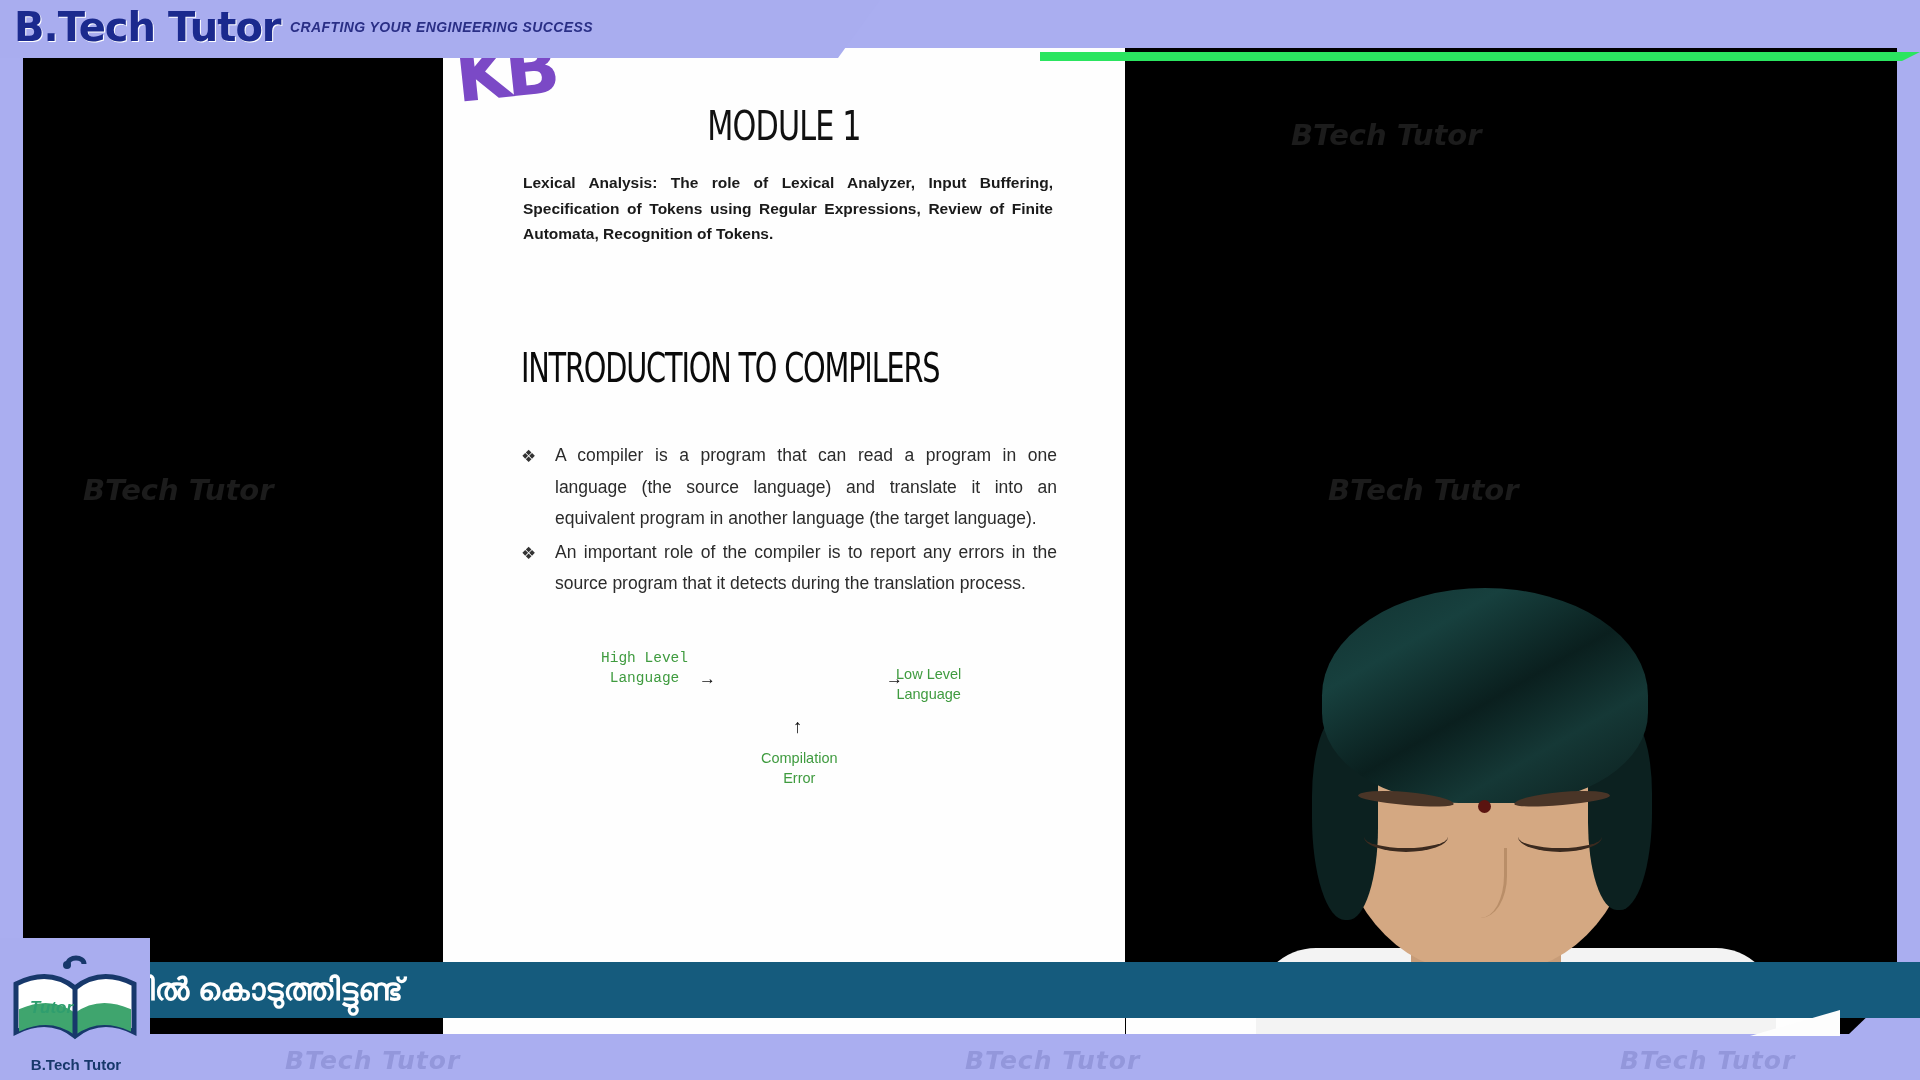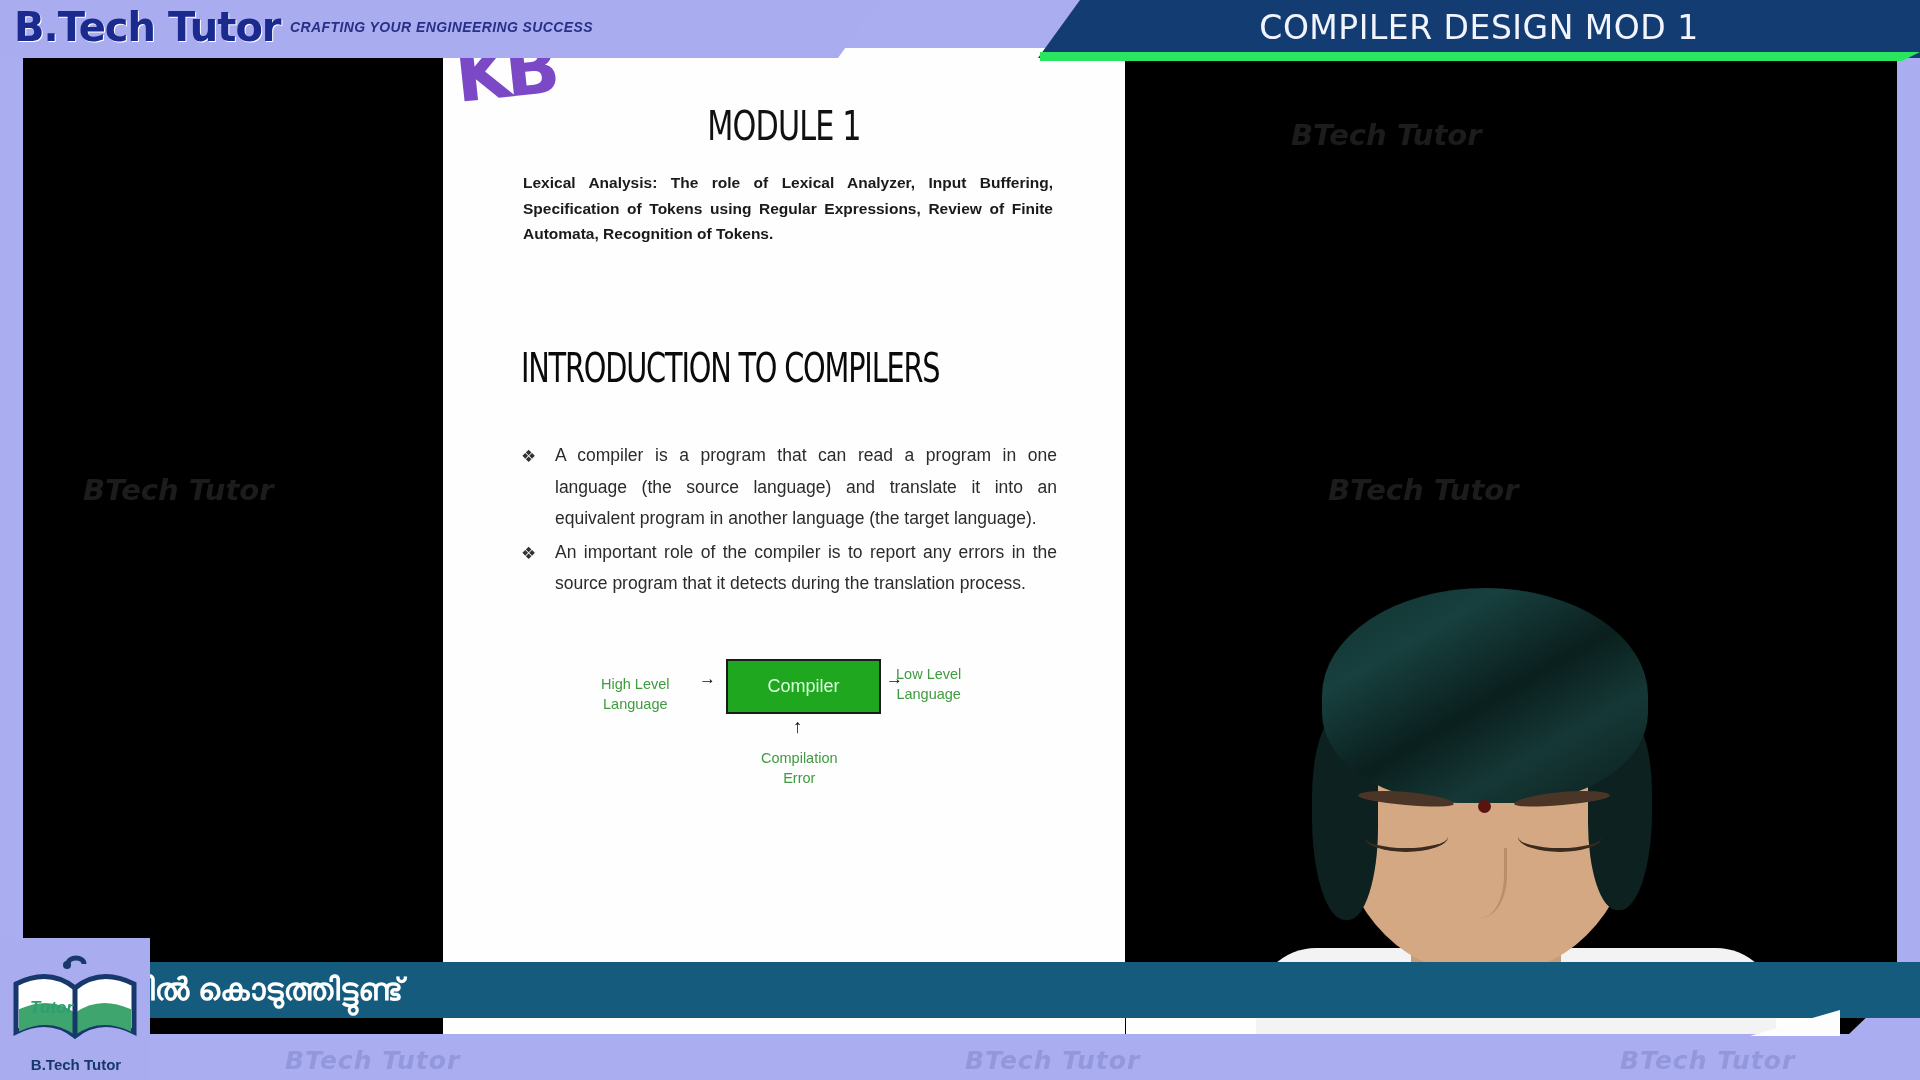--- a/index.html
+++ b/index.html
@@ -128,21 +128,21 @@
 
   
   #diagram{
     position:absolute; left:78px; top:598px; width:536px; height:140px;
     font-family:"Liberation Sans", sans-serif;
   }
   .dlabel{
     position:absolute; font-size:14.5px; color:#3F9B3F;
     line-height:20px; text-align:center; white-space:nowrap;
   }
-  #lbl-high{ left:80px; top:28px; }
+  #lbl-high{ left:80px; top:2px;font-family:Liberation Mono, monospace; }
   #lbl-low{ left:375px; top:18px; }
   #lbl-err{ left:240px; top:102px; }
   #cbox{
     position:absolute; left:205px; top:13px; width:155px; height:55px;
     background:#1FA81F; border:2px solid #1b1b1b;
   }
   #cbox span{
     display:block; text-align:center; line-height:51px;
     font-size:18px; color:#D9FFD9;
   }
@@ -296,39 +296,33 @@
         </div>
         <div class="bullet">
           <div class="mark">❖</div>
           <div class="txt">An important role of the compiler is to report any errors in the source program that it detects during the translation process.</div>
         </div>
       </div>
 
       <div id="diagram">
         <div class="dlabel" id="lbl-high">High Level<br>Language</div>
         <div class="arw" id="arw-1">→</div>
-        <div id="cbox">
-          <span>Compiler</span>
-        </div>
         <div class="arw" id="arw-2">→</div>
         <div class="dlabel" id="lbl-low">Low Level<br>Language</div>
         <div class="arw" id="arw-3">↑</div>
         <div class="dlabel" id="lbl-err">Compilation<br>Error</div>
       </div>
 
     </div>
   </div>
 
   <div id="topbar">
     <div id="topbar-lav"></div>
     <div id="brand">B.Tech Tutor</div>
     <div id="tagline">CRAFTING YOUR ENGINEERING SUCCESS</div>
-    <div id="subject-bar">
-      <span>COMPILER DESIGN MOD 1</span>
-    </div>
   </div>
   <div id="green-underline"></div>
 
   <div id="caption">
     <span>ിസ്ക്രിപ്ഷനിൽ കൊടുത്തിട്ടുണ്ട്</span>
   </div>
   <div id="corner-white"></div>
 
   <div id="logo">
     <div id="logo-plate"></div>

